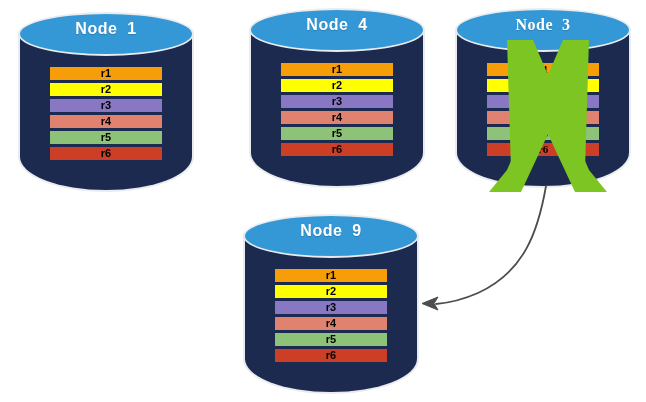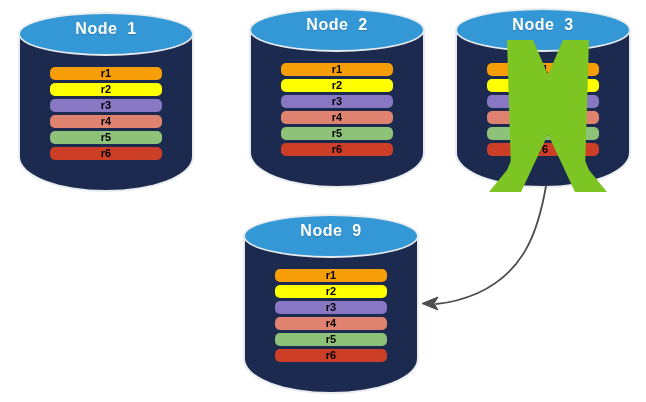--- a/index.html
+++ b/index.html
@@ -75,21 +75,21 @@
   .rows {
     position: absolute;
     left: 18%;
     right: 18%;
     top: 55px;
     z-index: 2;
   }
   .row-bar {
     height: 13px;
     margin-bottom: 3px;
-    border-radius: 5px;
+    border-radius: 0;
     color: #000000;
     font-size: 11px;
     font-weight: bold;
     line-height: 13px;
     text-align: center;
     box-sizing: border-box;
   }
   .row-bar:last-child { margin-bottom: 4px; }
 
   
@@ -127,33 +127,33 @@
         <div class="row-bar" style="background:#8DC278;">r5</div>
         <div class="row-bar" style="background:#CC3E26;">r6</div>
       </div>
     </div>
   </div>
 
   <div class="node" style="left:249px; top:8px; width:176px; height:180px;">
     <div class="cyl-wrap">
       <div class="cyl-body"></div>
       <div class="cyl-top"></div>
-      <div class="cyl-label">Node  2</div>
+      <div class="cyl-label">Node  4</div>
       <div class="rows">
         <div class="row-bar" style="background:#F79D08;">r1</div>
         <div class="row-bar" style="background:#FFFF00;">r2</div>
         <div class="row-bar" style="background:#8878C3;">r3</div>
         <div class="row-bar" style="background:#E08270;">r4</div>
         <div class="row-bar" style="background:#8DC278;">r5</div>
         <div class="row-bar" style="background:#CC3E26;">r6</div>
       </div>
     </div>
   </div>
 
-  <div class="node" style="left:455px; top:8px; width:176px; height:180px;">
+  <div class="node" style="left:455px; top:8px; width:176px; height:180px;font-family:Liberation Serif, serif;">
     <div class="cyl-wrap">
       <div class="cyl-body"></div>
       <div class="cyl-top"></div>
       <div class="cyl-label">Node  3</div>
       <div class="rows">
         <div class="row-bar" style="background:#F79D08;">r1</div>
         <div class="row-bar" style="background:#FFFF00;">r2</div>
         <div class="row-bar" style="background:#8878C3;">r3</div>
         <div class="row-bar" style="background:#E08270;">r4</div>
         <div class="row-bar" style="background:#8DC278;">r5</div>

